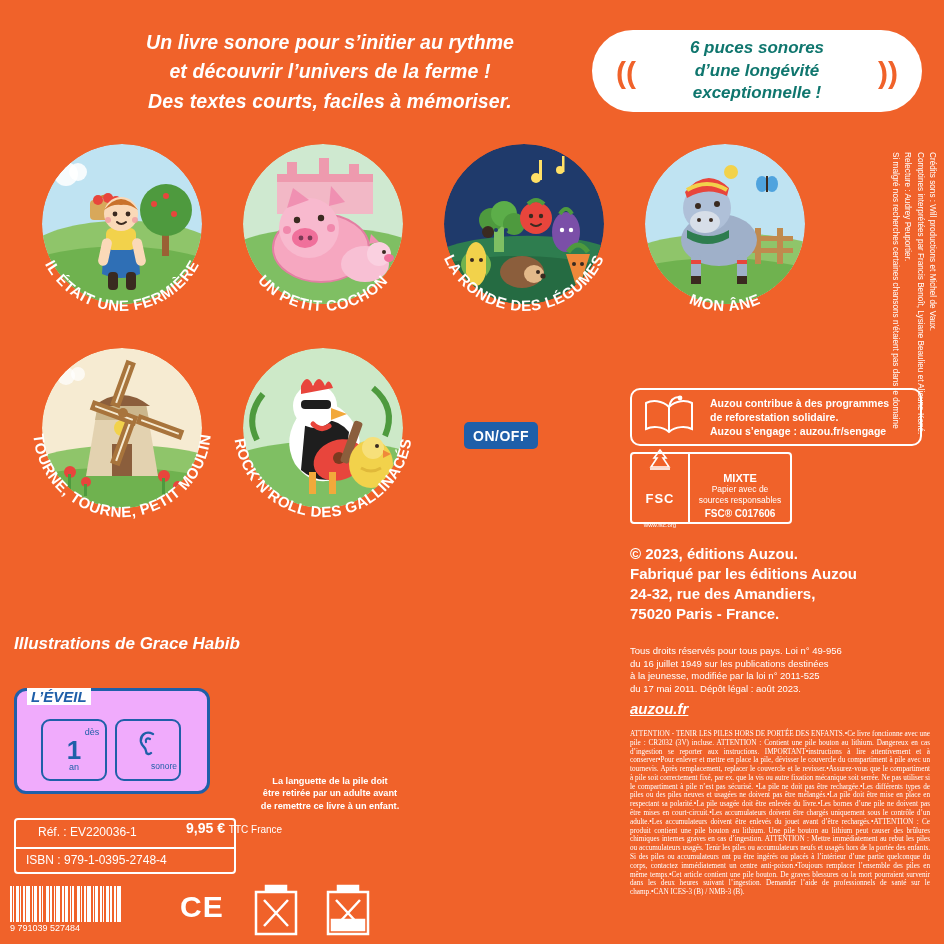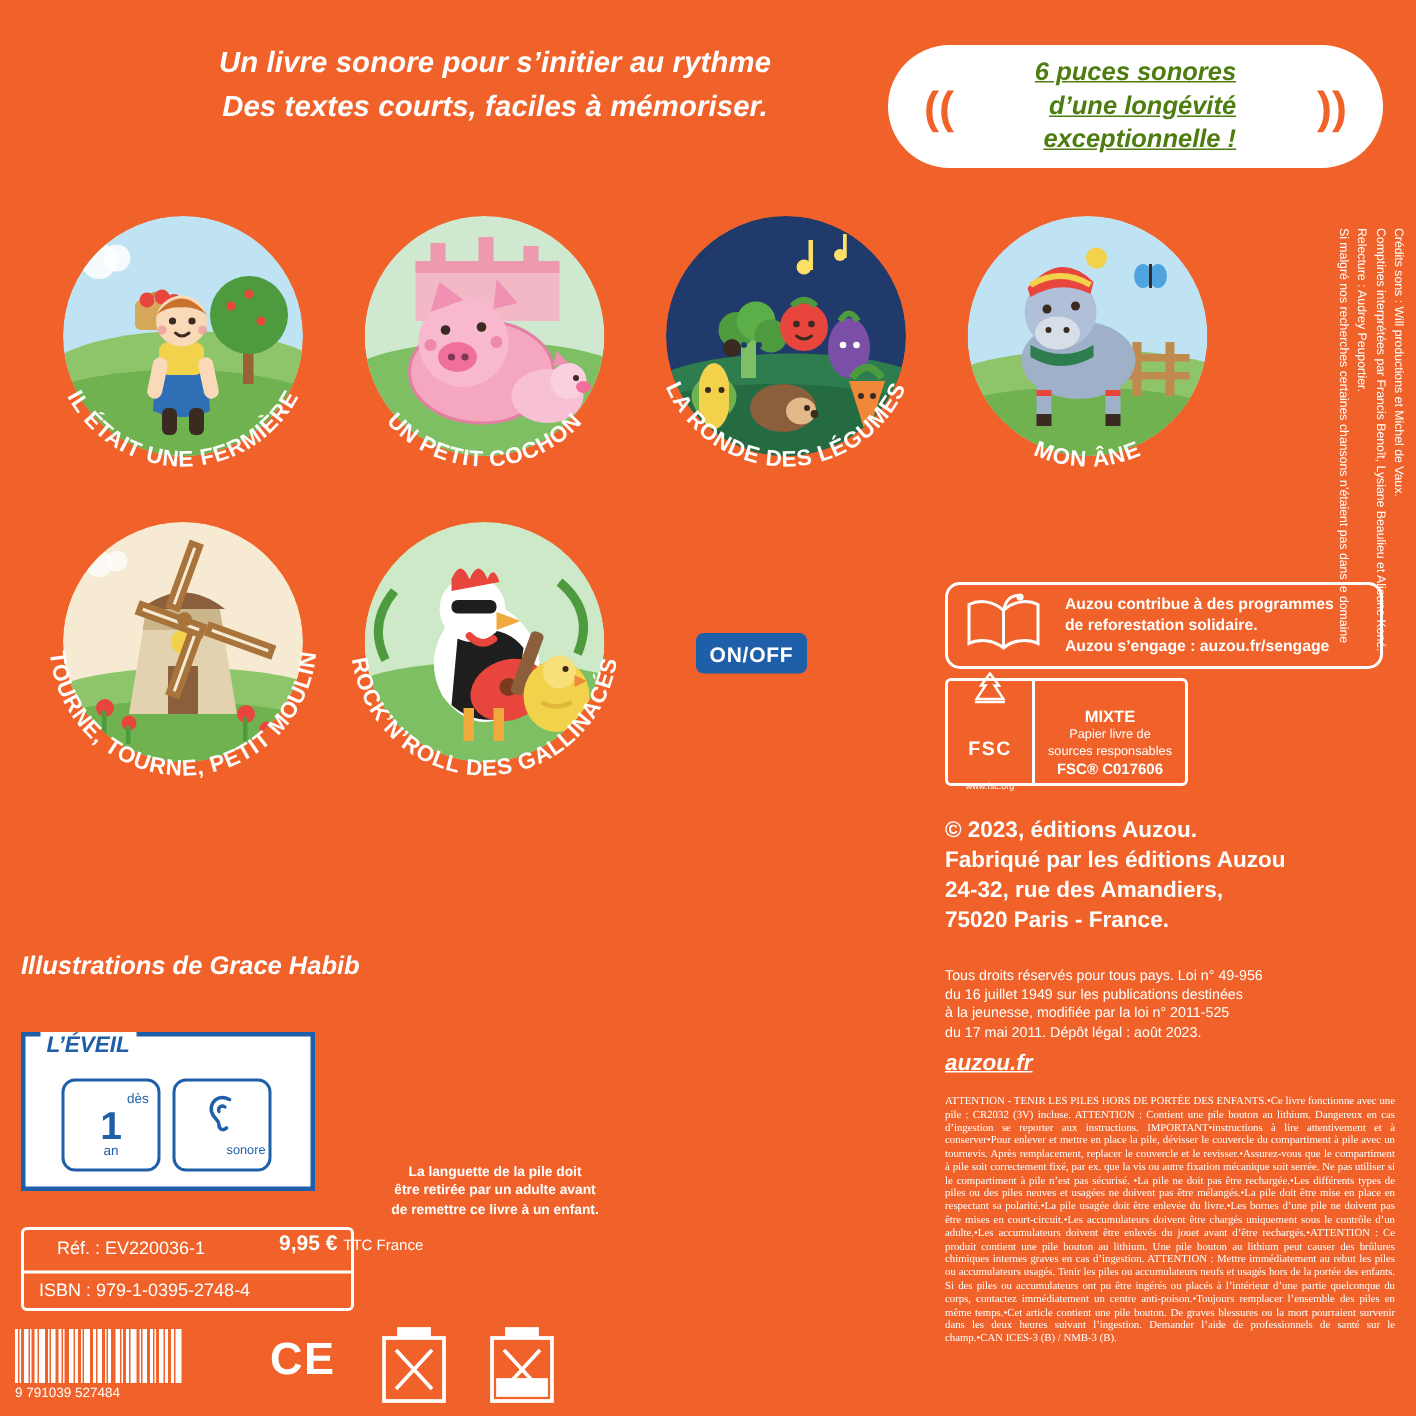--- a/index.html
+++ b/index.html
@@ -24,22 +24,22 @@
     letter-spacing:.1px;
   }
 
   
   .chips-badge{
     position:absolute;left:592px;top:30px;width:330px;height:82px;
     background:#ffffff;border-radius:42px;
     display:flex;align-items:center;justify-content:center;
   }
   .chips-badge .txt{
-    color:#4d7c0f;font-size:17px;line-height:1.35;text-align:right;
-    font-weight:700;font-style:italic;text-decoration:underline;
+    color:#0f766e;font-size:17px;line-height:1.35;text-align:center;
+    font-weight:700;font-style:italic;
   }
   .paren{
     position:absolute;color:#F0622A;font-size:30px;font-weight:700;top:26px;
   }
   .paren.l{left:24px;}
   .paren.r{right:24px;}
 
   
   .circle{
     position:absolute;width:160px;height:160px;border-radius:50%;
@@ -120,21 +120,21 @@
   .credits div{text-align:left;}
 
   
   .illustrator{
     position:absolute;left:14px;top:634px;font-size:17px;font-weight:700;font-style:italic;
   }
 
   
   .eveil{
     position:absolute;left:14px;top:688px;width:190px;height:100px;
-    border:3px solid #1F5FA9;border-radius:0;background:#ffffff;
+    border:3px solid #1F5FA9;border-radius:12px;background:#f0abfc;
   }
   .eveil .title{
     position:absolute;left:10px;top:-3px;color:#1F5FA9;font-size:15px;font-weight:700;font-style:italic;
     background:#fff;padding:0 4px;
   }
   .eveil .sq{
     position:absolute;top:28px;width:62px;height:58px;border:2px solid #1F5FA9;border-radius:9px;
     display:flex;flex-direction:column;align-items:center;justify-content:center;color:#1F5FA9;
   }
   .eveil .sq.a{left:24px;}
@@ -175,20 +175,21 @@
   }
   .pictos{position:absolute;left:246px;top:884px;}
 </style>
 </head>
 <body>
 
 <div class="page">
 
   <div class="headline">
     <div>Un livre sonore pour s’initier au rythme</div>
+    <div>et découvrir l’univers de la ferme !</div>
     <div>Des textes courts, faciles à mémoriser.</div>
   </div>
 
   <div class="chips-badge">
     <span class="paren l">((</span>
     <div class="txt">
       <div>6 puces sonores</div>
       <div>d’une longévité</div>
       <div>exceptionnelle !</div>
     </div>
@@ -523,21 +524,21 @@
         <svg width="26" height="22" viewBox="0 0 26 22">
           <path d="M13 1 L7 9 L10 9 L4 18 L22 18 L16 9 L19 9 Z" fill="none" stroke="#fff" stroke-width="1.6"></path>
           <path d="M3 20 L23 20" stroke="#fff" stroke-width="1.6"></path>
         </svg>
       </span>
       <span class="logo-txt">FSC</span>
       <span class="url">www.fsc.org</span>
     </div>
     <div class="right">
       <span class="mixte">MIXTE</span>
-      <span class="src">Papier livre de</span>
+      <span class="src">Papier avec de</span>
       <span class="src">sources responsables</span>
       <span class="code">FSC® C017606</span>
     </div>
   </div>
 
   <div class="publisher">
     <div>© 2023, éditions Auzou.</div>
     <div>Fabriqué par les éditions Auzou</div>
     <div>24-32, rue des Amandiers,</div>
     <div>75020 Paris - France.</div>

